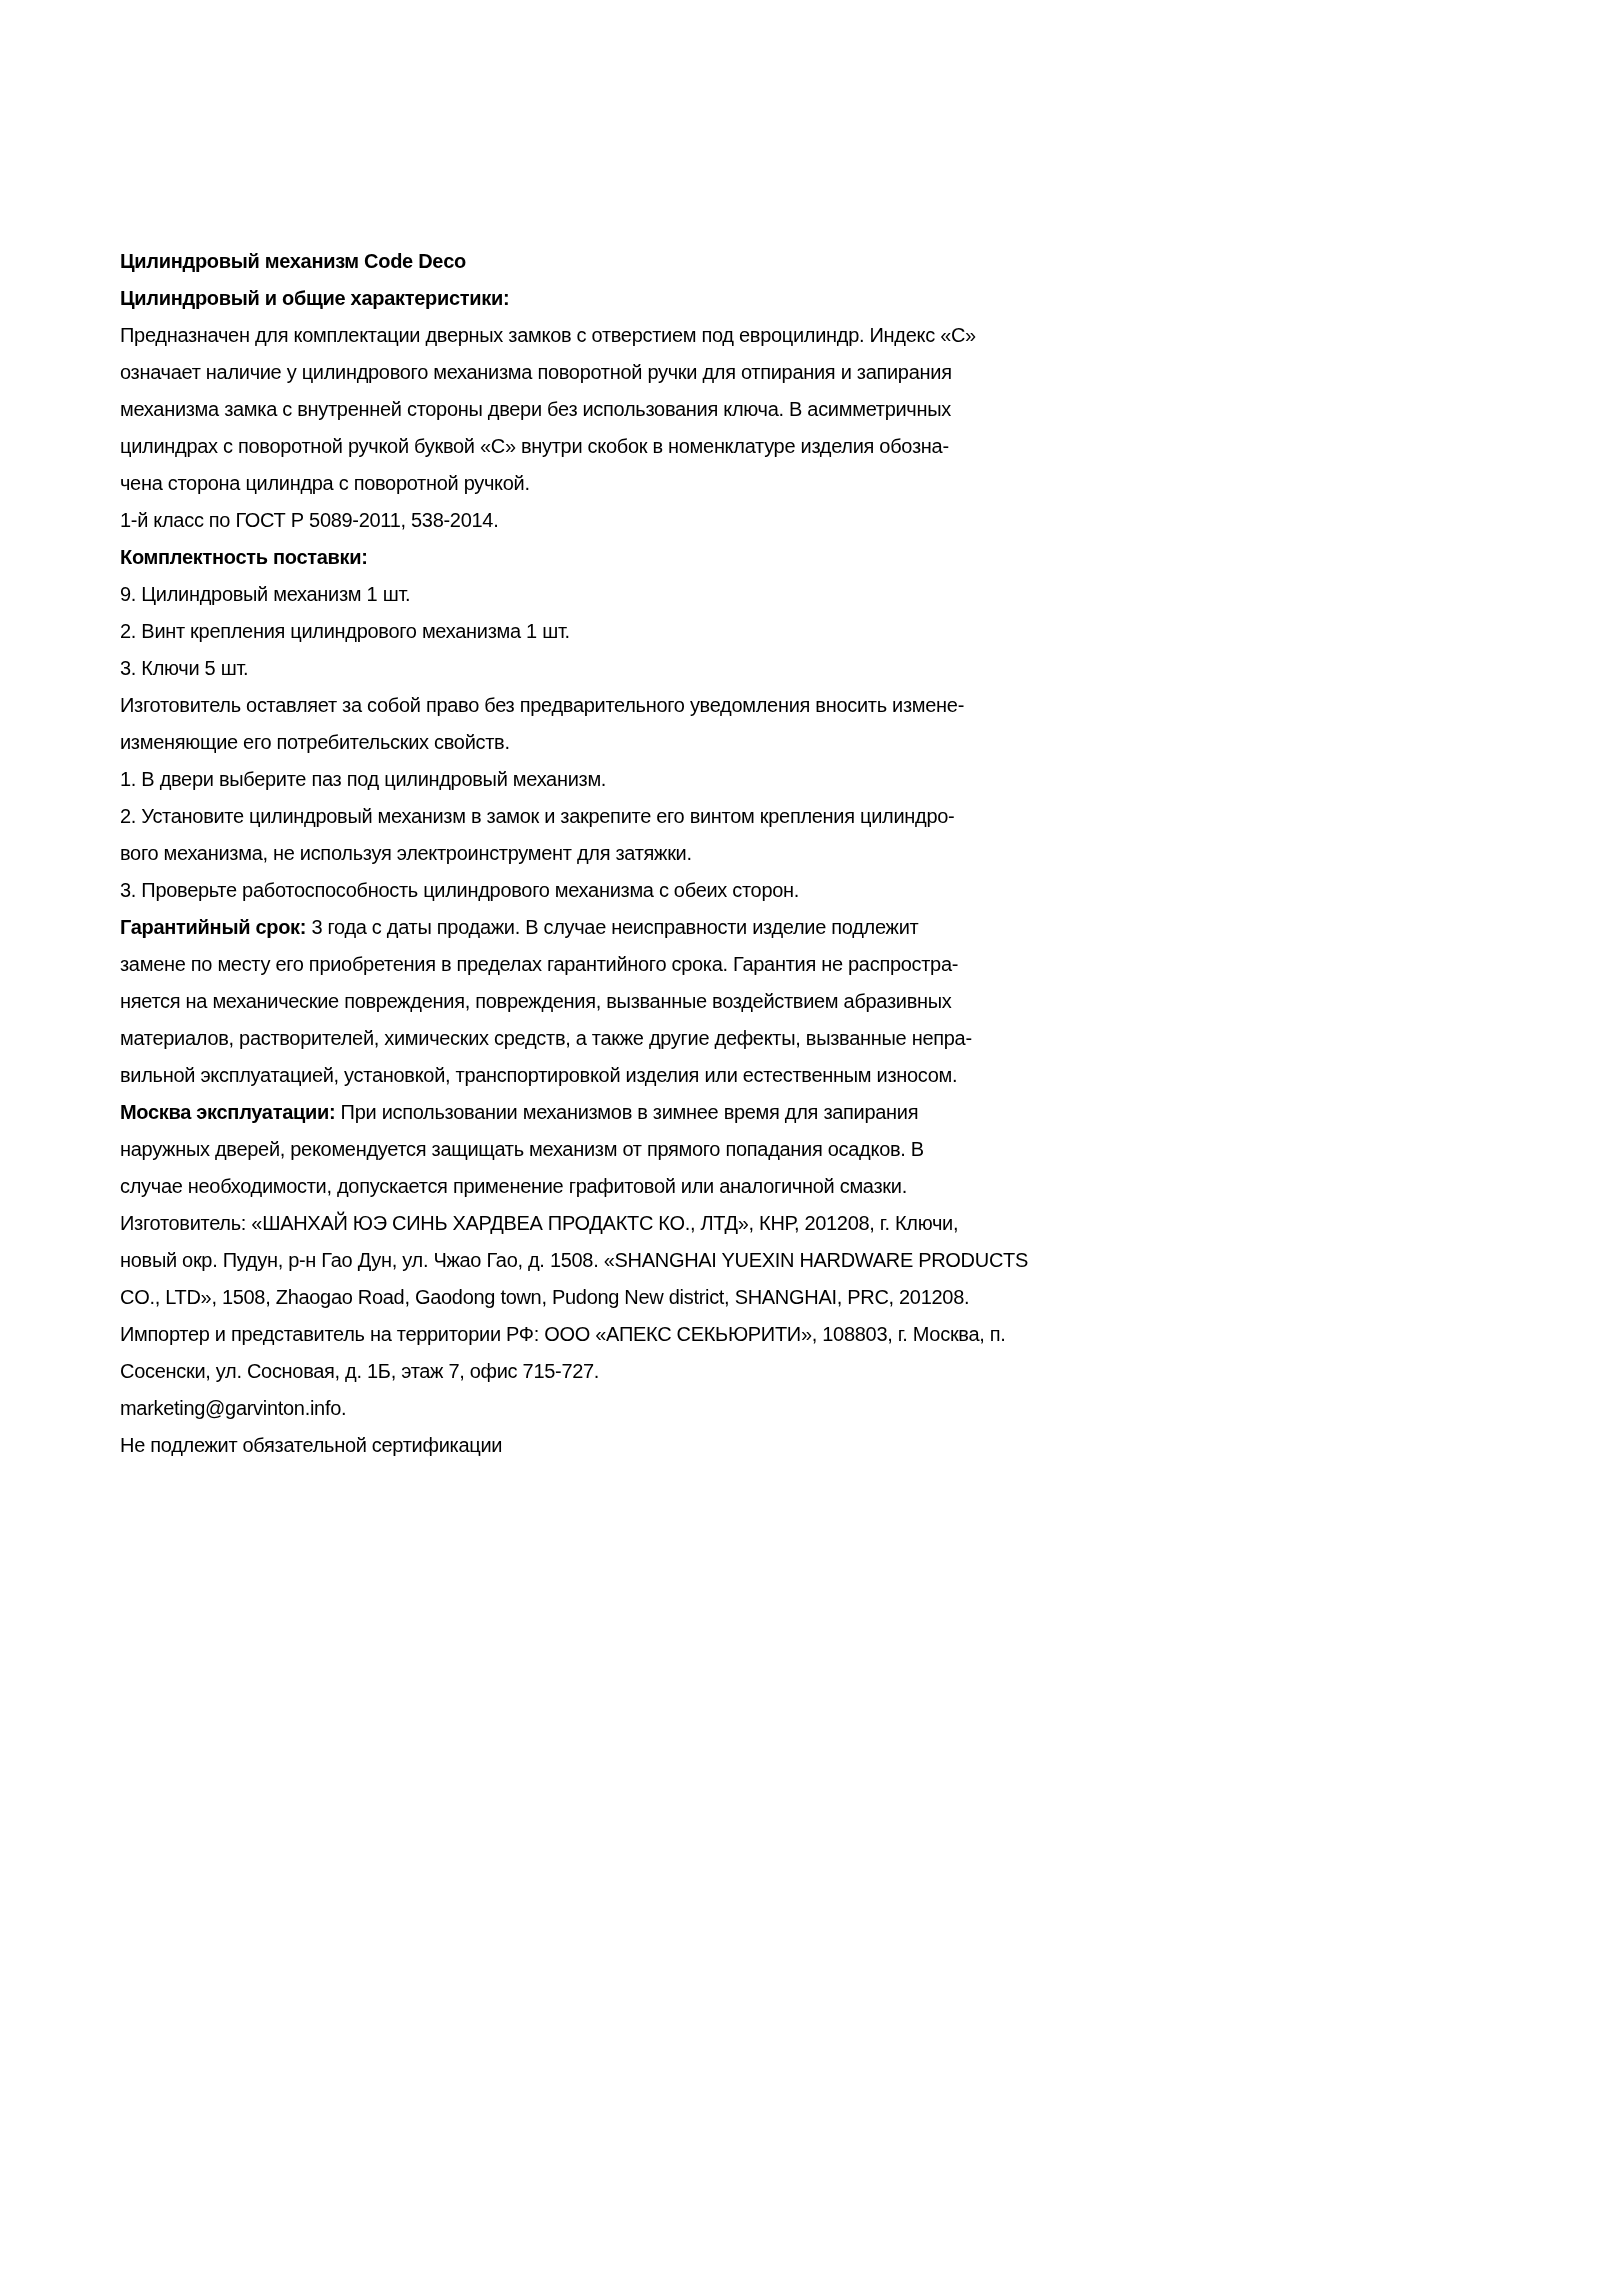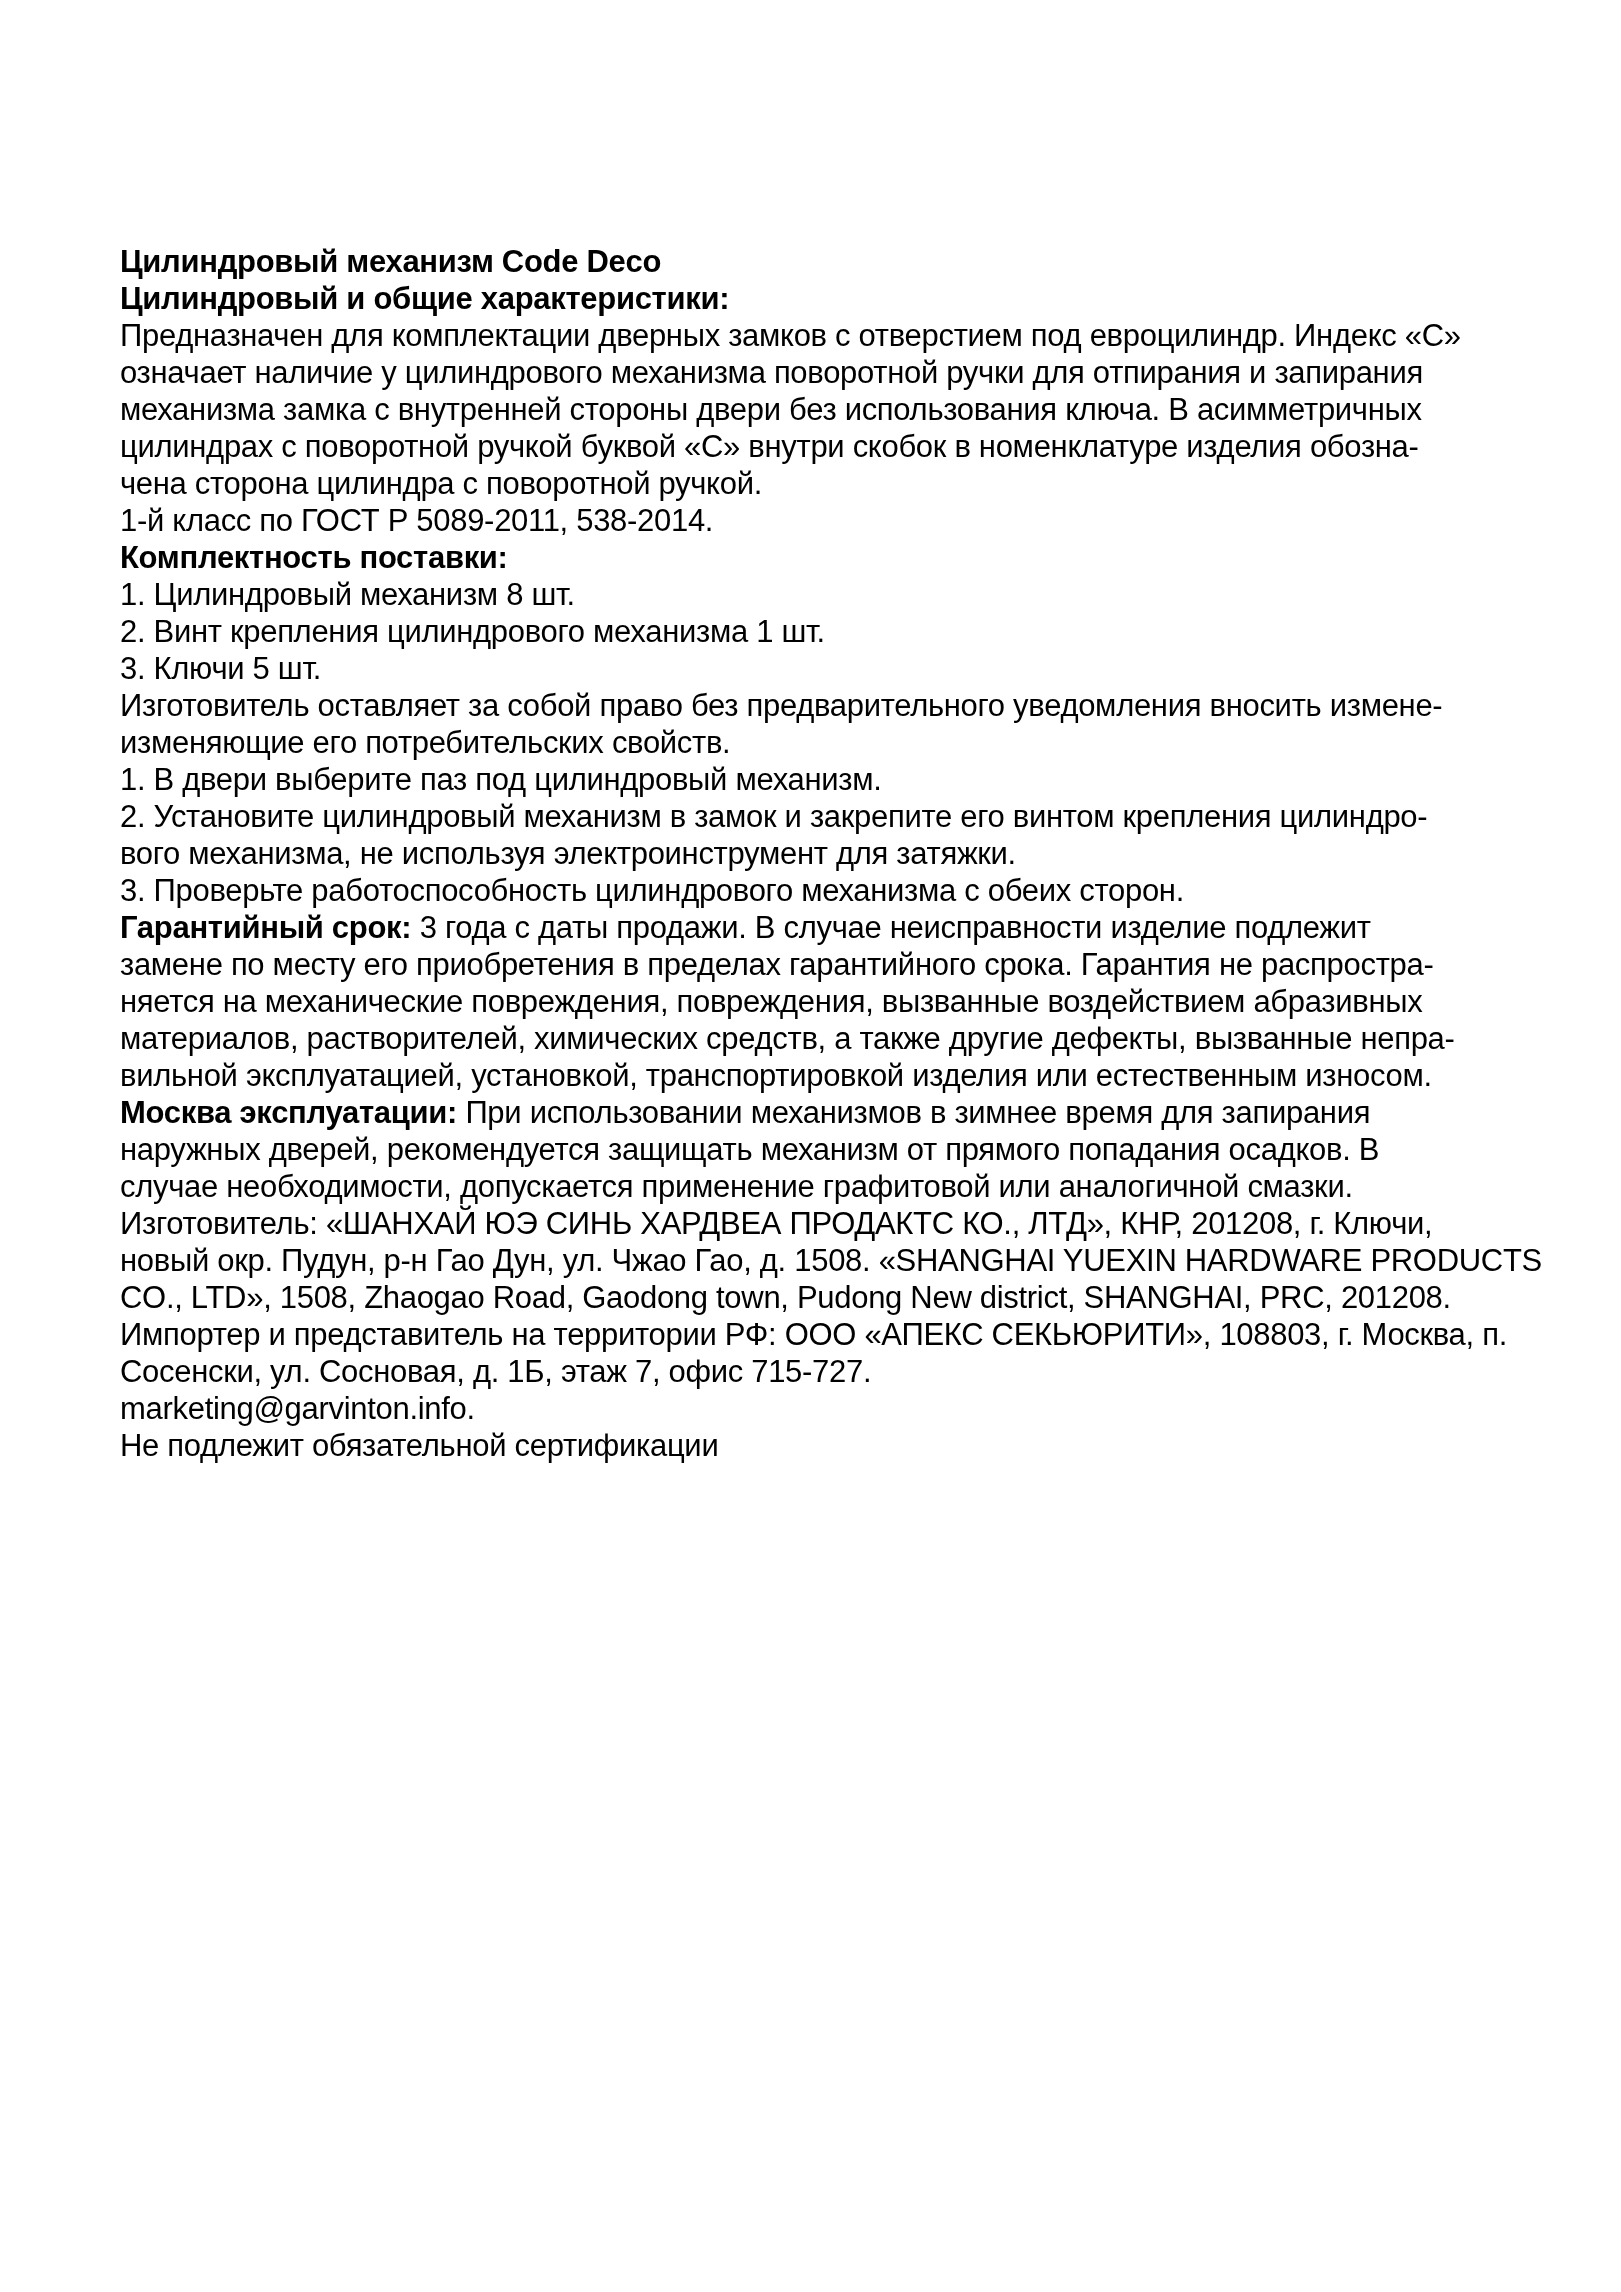--- a/index.html
+++ b/index.html
@@ -23,21 +23,21 @@
     height: 2293px;
     background: #ffffff;
   }
   .doc-text {
     position: absolute;
     left: 120px;
     top: 243px;
     width: 1392px;
   }
   .line {
-    font-size: 31px;
+    font-size: 20px;
     line-height: 37px;
     letter-spacing: -0.3px;
     white-space: nowrap;
     font-weight: 400;
   }
   .line .bold {
     font-weight: 700;
   }
 </style>
 </head>
@@ -47,21 +47,21 @@
   <div class="doc-text">
       <div class="line"><span class="bold">Цилиндровый механизм Code Deco</span></div>
       <div class="line"><span class="bold">Цилиндровый и общие характеристики:</span></div>
       <div class="line"><span>Предназначен для комплектации дверных замков с отверстием под евроцилиндр. Индекс «С»</span></div>
       <div class="line"><span>означает наличие у цилиндрового механизма поворотной ручки для отпирания и запирания</span></div>
       <div class="line"><span>механизма замка с внутренней стороны двери без использования ключа. В асимметричных</span></div>
       <div class="line"><span>цилиндрах с поворотной ручкой буквой «С» внутри скобок в номенклатуре изделия обозна-</span></div>
       <div class="line"><span>чена сторона цилиндра с поворотной ручкой.</span></div>
       <div class="line"><span>1-й класс по ГОСТ Р 5089-2011, 538-2014.</span></div>
       <div class="line"><span class="bold">Комплектность поставки:</span></div>
-      <div class="line"><span>1. Цилиндровый механизм 8 шт.</span></div>
+      <div class="line"><span>9. Цилиндровый механизм 1 шт.</span></div>
       <div class="line"><span>2. Винт крепления цилиндрового механизма 1 шт.</span></div>
       <div class="line"><span>3. Ключи 5 шт.</span></div>
       <div class="line"><span>Изготовитель оставляет за собой право без предварительного уведомления вносить измене-</span></div>
       <div class="line"><span>изменяющие его потребительских свойств.</span></div>
       <div class="line"><span>1. В двери выберите паз под цилиндровый механизм.</span></div>
       <div class="line"><span>2. Установите цилиндровый механизм в замок и закрепите его винтом крепления цилиндро-</span></div>
       <div class="line"><span>вого механизма, не используя электроинструмент для затяжки.</span></div>
       <div class="line"><span>3. Проверьте работоспособность цилиндрового механизма с обеих сторон.</span></div>
       <div class="line"><span class="bold">Гарантийный срок: </span><span>3 года с даты продажи. В случае неисправности изделие подлежит</span></div>
       <div class="line"><span>замене по месту его приобретения в пределах гарантийного срока. Гарантия не распростра-</span></div>

